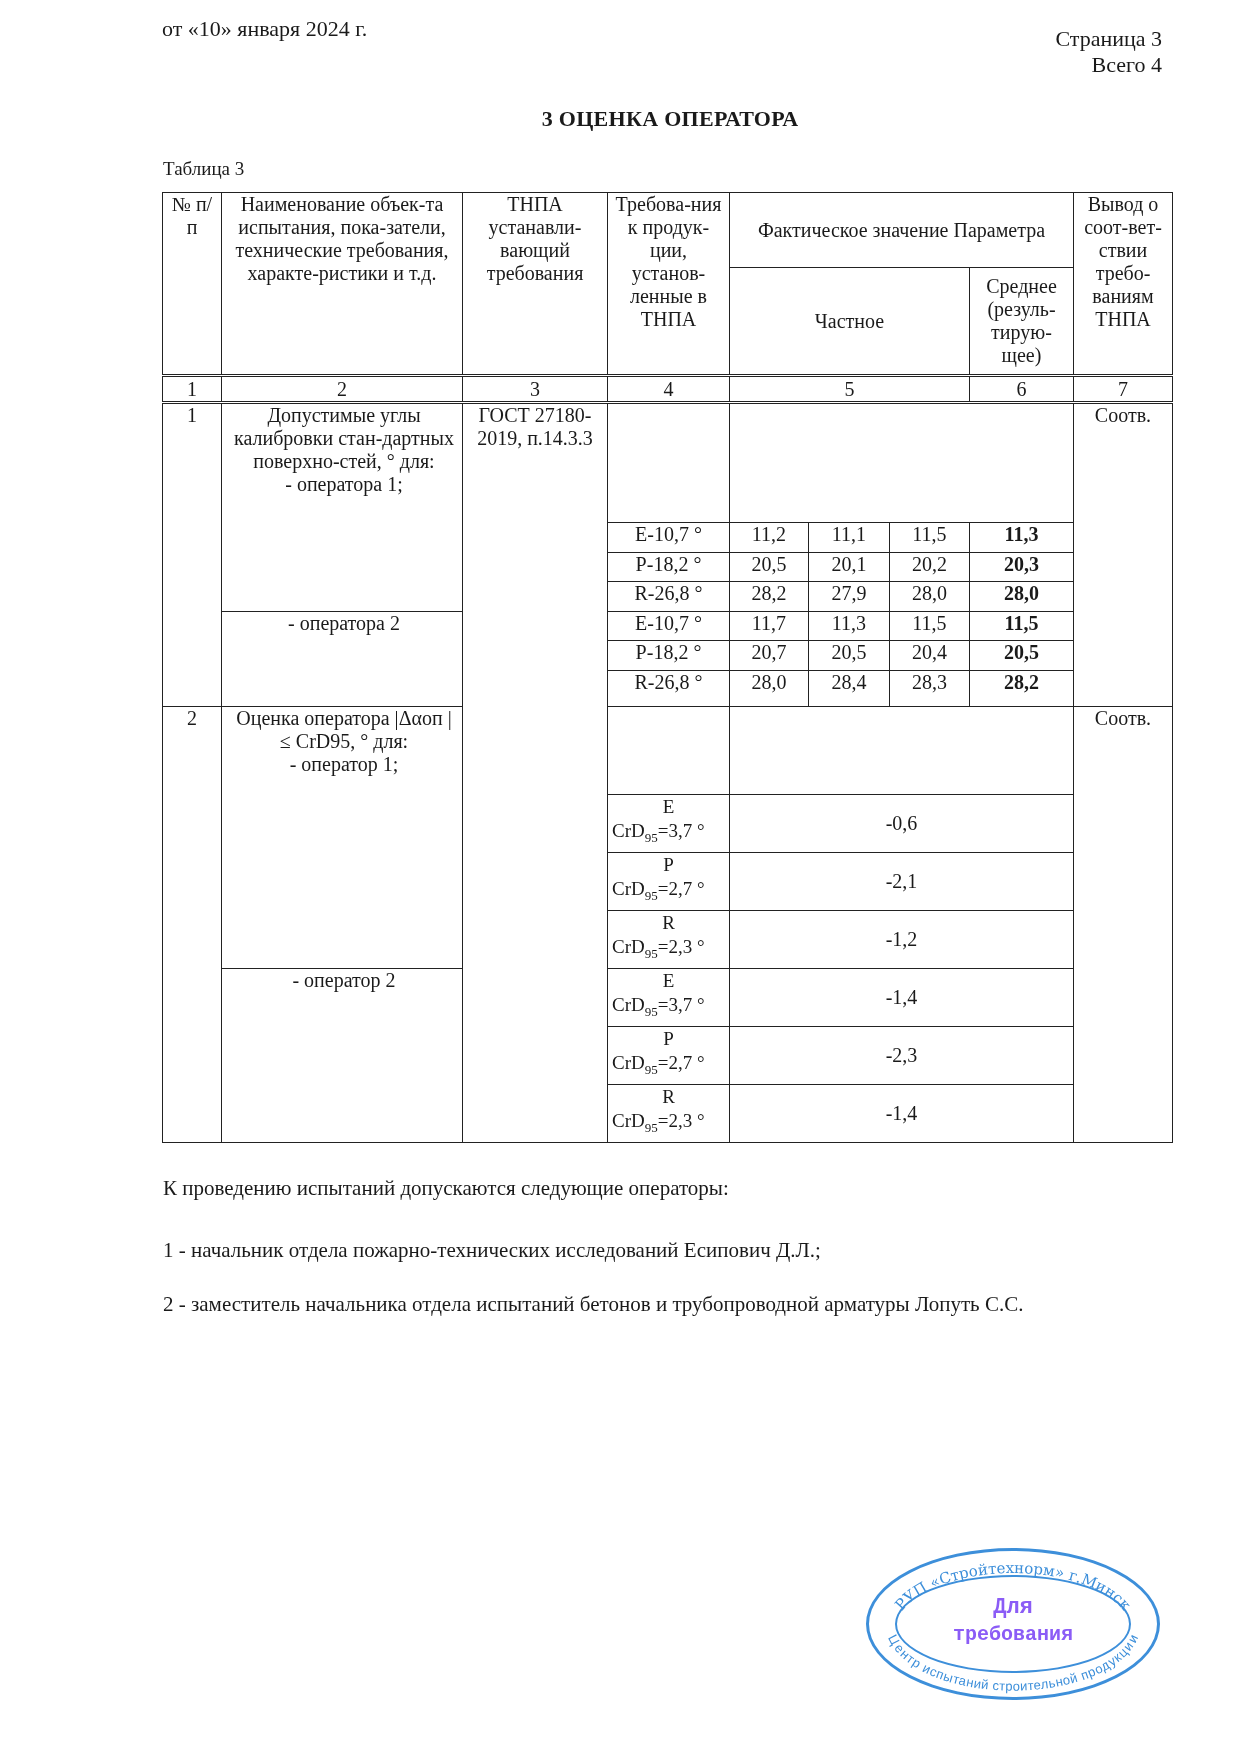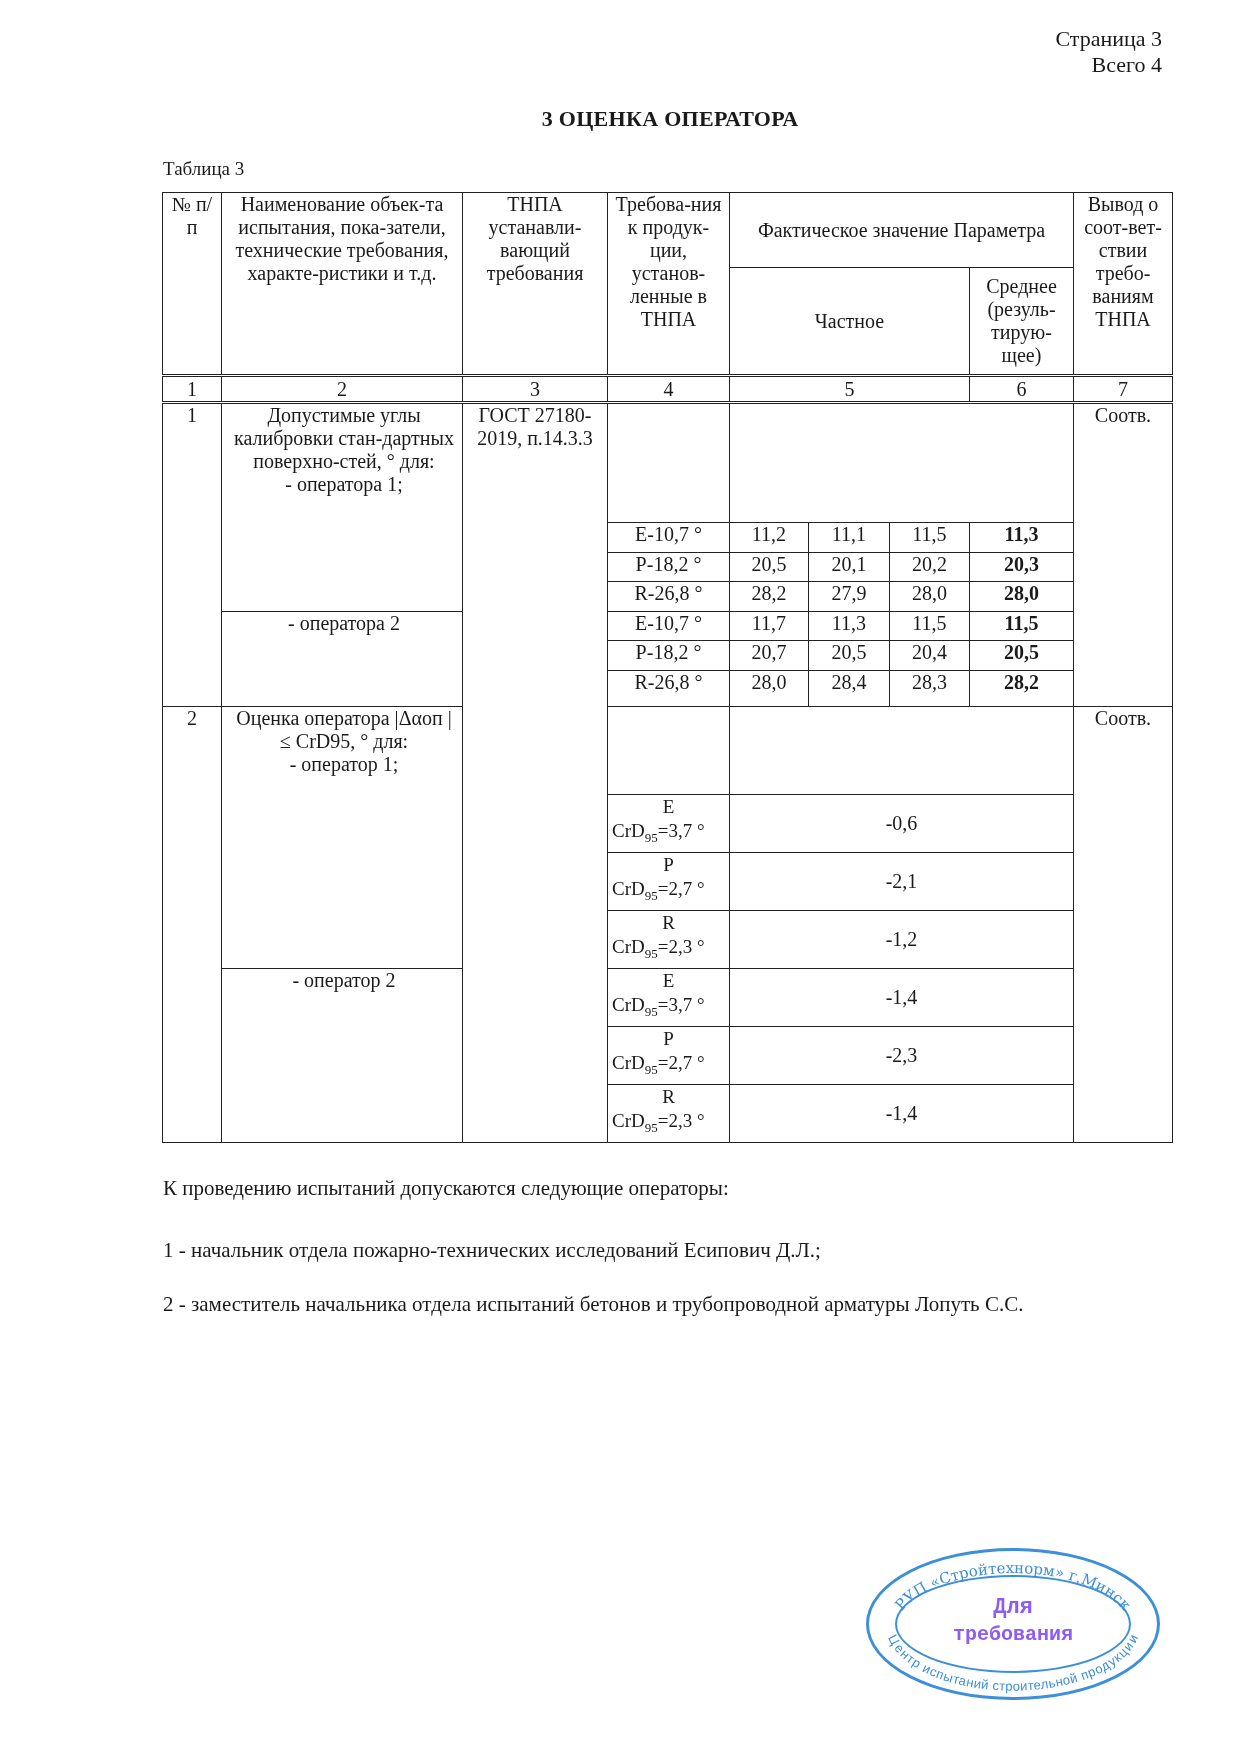--- a/index.html
+++ b/index.html
@@ -23,20 +23,21 @@
   .stamp { left:866px; top:1548px; width:288px; height:146px; border:3px solid #3d8fda; border-radius:50%;
            color:#3d8fda; }
   .stamp-inner { position:absolute; left:26px; top:24px; width:232px; height:94px; border:2px solid #3d8fda; border-radius:50%; }
   .stamp-center { position:absolute; left:0; width:100%; text-align:center; font-family:Liberation Mono, monospace; font-weight:bold; color:#8b5cf6; }
   .stamp-arc { position:absolute; left:0; top:0; }
 </style>
 </head>
 <body>
 
 <div class="abs hdr-left">
+  <div>от «10» января 2024 г.</div>
 </div>
 <div class="abs hdr-right">
   <div>Страница 3</div>
   <div>Всего 4</div>
 </div>
 
 <div class="abs title">3 ОЦЕНКА ОПЕРАТОРА</div>
 <div class="abs table-caption">Таблица 3</div>
 
 <table class="grid">

